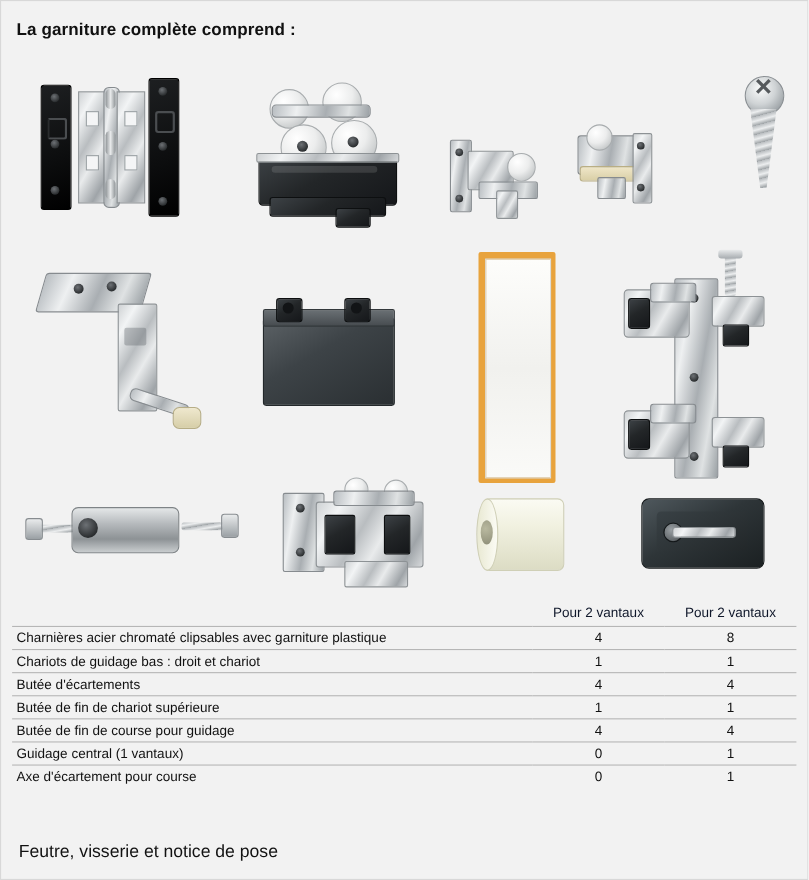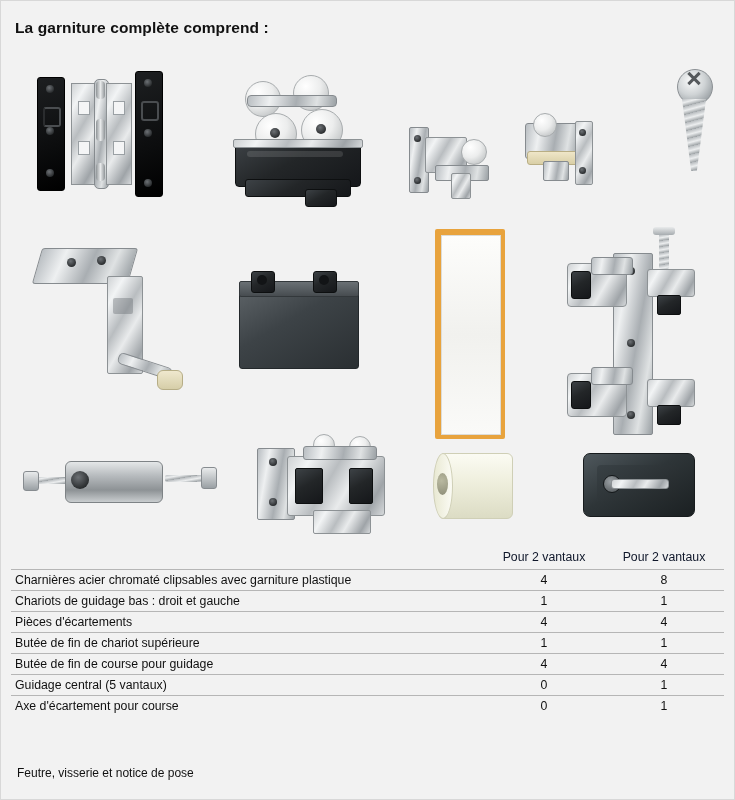--- a/index.html
+++ b/index.html
@@ -100,21 +100,21 @@
   table.parts-table tr.last td {
     border-bottom: 1px solid #b6b6b6;
   }
   td.label { text-align: left; padding-left: 8px; }
   td.num { text-align: center; width: 112px; }
   th.colhead { width: 112px; }
   .footnote {
     position: absolute;
     left: 16px;
     top: 765px;
-    font-size: 12px;
+    font-size: 16px;
     color: #111;
   }
 </style>
 </head>
 <body>
 
 <div class="page">
 
   <div class="title">La garniture complète comprend :</div>
 
@@ -285,41 +285,41 @@
           <th class="colhead">Pour 2 vantaux</th>
         </tr>
       </thead>
       <tbody>
         <tr>
           <td class="label">Charnières acier chromaté clipsables avec garniture plastique</td>
           <td class="num">4</td>
           <td class="num">8</td>
         </tr>
         <tr>
-          <td class="label">Chariots de guidage bas : droit et gauche</td>
-          <td class="num">1</td>
-          <td class="num">1</td>
-        </tr>
-        <tr>
-          <td class="label">Pièces d'écartements</td>
+          <td class="label">Chariots de guidage bas : droit et chariot</td>
+          <td class="num">1</td>
+          <td class="num">1</td>
+        </tr>
+        <tr>
+          <td class="label">Butée d'écartements</td>
           <td class="num">4</td>
           <td class="num">4</td>
         </tr>
         <tr>
           <td class="label">Butée de fin de chariot supérieure</td>
           <td class="num">1</td>
           <td class="num">1</td>
         </tr>
         <tr>
           <td class="label">Butée de fin de course  pour guidage</td>
           <td class="num">4</td>
           <td class="num">4</td>
         </tr>
         <tr>
-          <td class="label">Guidage central (5 vantaux)</td>
+          <td class="label">Guidage central (1 vantaux)</td>
           <td class="num">0</td>
           <td class="num">1</td>
         </tr>
         <tr>
           <td class="label">Axe d'écartement pour course</td>
           <td class="num">0</td>
           <td class="num">1</td>
         </tr>
       </tbody>
     </table>

